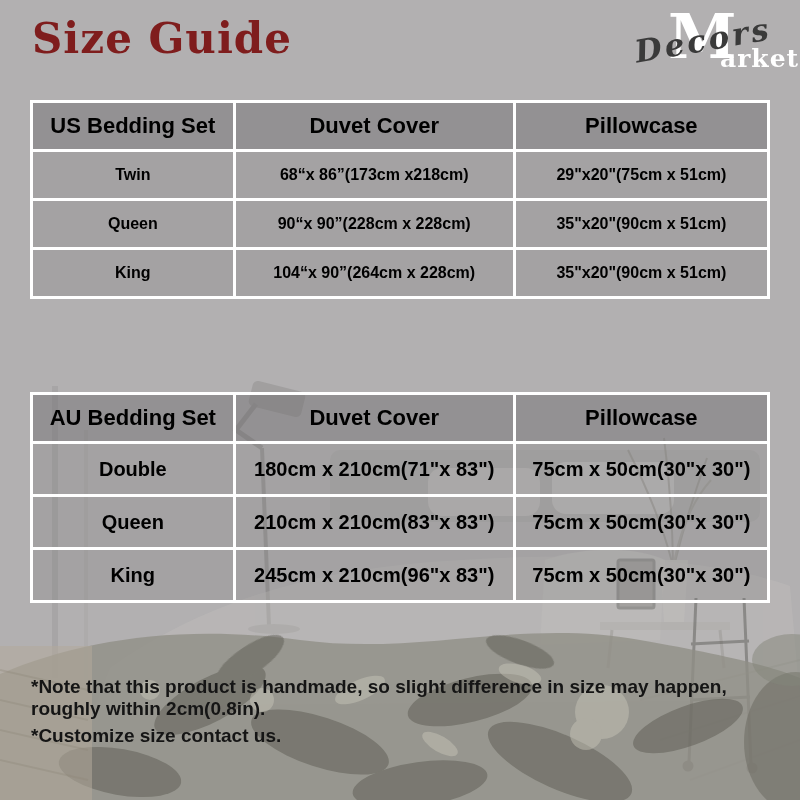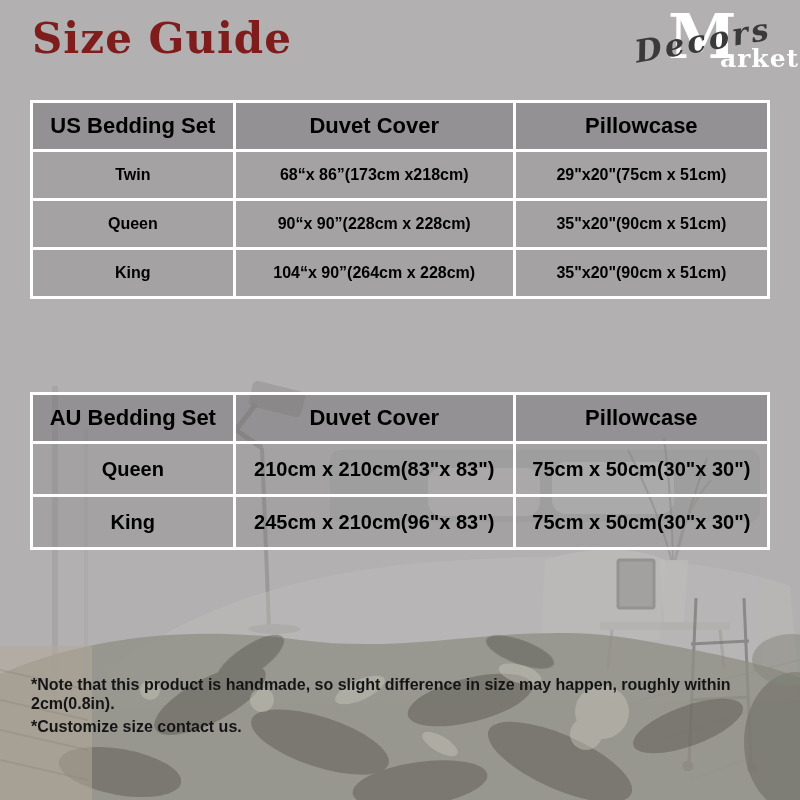--- a/index.html
+++ b/index.html
@@ -25,21 +25,21 @@
   .t1{top:100px;}
   .t2{top:392px;}
   .size-table th,.size-table td{border:3px solid #ffffff;text-align:center;
           vertical-align:middle;color:#000000;overflow:hidden;white-space:nowrap;}
   .size-table th{background:rgba(112,110,111,0.46);font-weight:700;font-size:22px;height:44px;}
   .t1 td{background:rgba(112,110,111,0.20);font-weight:700;font-size:16px;height:44px;}
   .t2 td{background:rgba(112,110,111,0.20);font-weight:700;font-size:20px;height:48px;}
   col.c1{width:27.5%;} col.c2{width:38%;} col.c3{width:34.5%;}
 
   .notes{position:absolute;left:31px;top:676px;width:745px;color:#151515;}
-  .notes p{margin:0;font-weight:700;font-size:16px;line-height:1.18;}
+  .notes p{margin:0;font-weight:700;font-size:19px;line-height:1.18;}
   .notes p + p{margin-top:4px;}
 </style>
 </head>
 <body>
 
 <div class="page">
 
   <svg class="bg" viewBox="0 0 800 800" aria-hidden="true">
     <rect x="0" y="0" width="800" height="800" fill="#b2b0b1"></rect>
 
@@ -171,20 +171,25 @@
       </colgroup>
     <thead>
       <tr>
         <th>AU Bedding Set</th>
         <th>Duvet Cover</th>
         <th>Pillowcase</th>
       </tr>
     </thead>
     <tbody>
       <tr>
+        <td>Double</td>
+        <td>180cm x 210cm(71"x 83")</td>
+        <td>75cm x 50cm(30"x 30")</td>
+      </tr>
+      <tr>
         <td>Queen</td>
         <td>210cm x 210cm(83"x 83")</td>
         <td>75cm x 50cm(30"x 30")</td>
       </tr>
       <tr>
         <td>King</td>
         <td>245cm x 210cm(96"x 83")</td>
         <td>75cm x 50cm(30"x 30")</td>
       </tr>
     </tbody>

